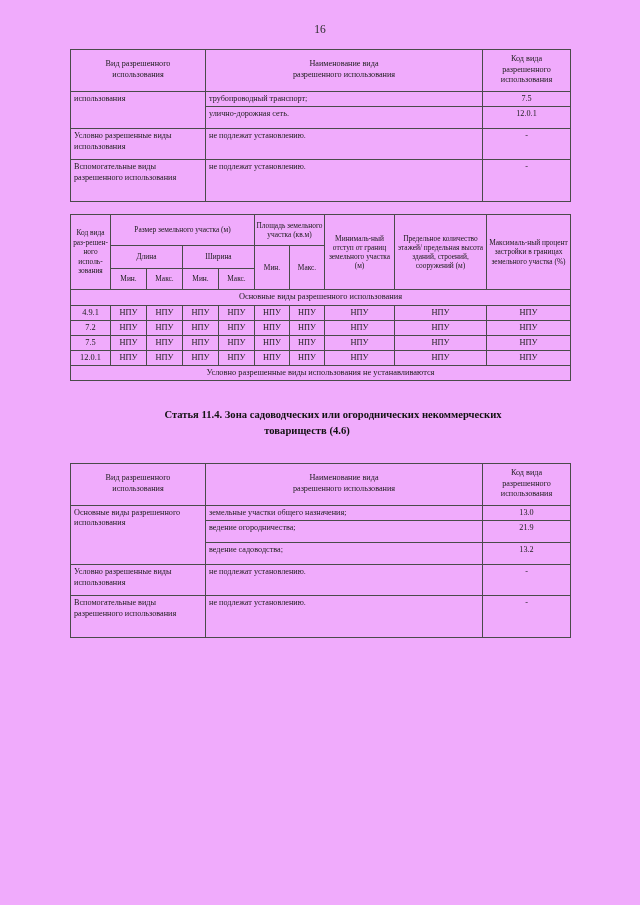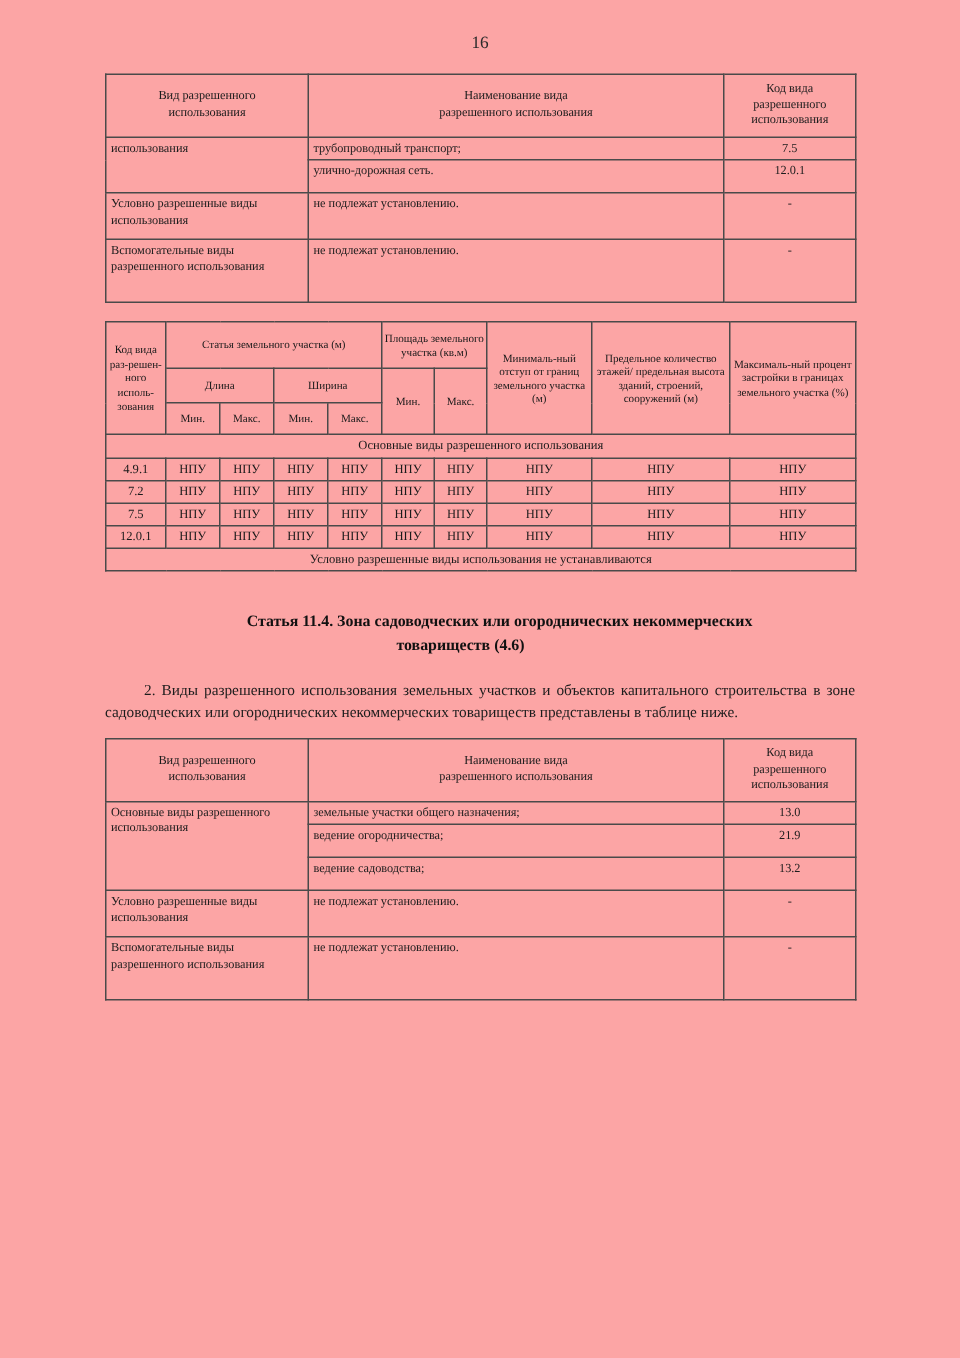--- a/index.html
+++ b/index.html
@@ -14,21 +14,21 @@
     font-family: "Liberation Serif", "DejaVu Serif", serif;
     color: #1a1a1a;
     -webkit-font-smoothing: antialiased;
   }
   .page {
     position: relative;
     width: 640px;
     height: 905px;
     box-sizing: border-box;
     padding: 22px 70px 0 70px;
-    background: #fca5a5;
+    background: #f0abfc;
   }
   .page-number {
     text-align: center;
     font-size: 11.5px;
     line-height: 14px;
     color: #2a2a2a;
     margin-bottom: 13px;
   }
 
   
@@ -185,21 +185,21 @@
       <col style="width:36px">
       <col style="width:35px">
       <col style="width:35px">
       <col style="width:70px">
       <col style="width:92px">
       <col style="width:84px">
     </colgroup>
     <thead>
       <tr>
         <th rowspan="3" class="vtall" style="height:30px">Код вида раз-решен-ного исполь-зования</th>
-        <th colspan="4" style="height:30px">Статья земельного участка (м)</th>
+        <th colspan="4" style="height:30px">Размер земельного участка (м)</th>
         <th colspan="2" style="height:30px">Площадь земельного участка (кв.м)</th>
         <th rowspan="3">Минималь-ный отступ от границ земельного участка (м)</th>
         <th rowspan="3">Предельное количество этажей/ предельная высота зданий, строений, сооружений (м)</th>
         <th rowspan="3">Максималь-ный процент застройки в границах земельного участка (%)</th>
       </tr>
       <tr>
         <th colspan="2" style="height:22px">Длина</th>
         <th colspan="2" style="height:22px">Ширина</th>
         <th rowspan="2">Мин.</th>
         <th rowspan="2">Макс.</th>
@@ -276,21 +276,20 @@
 
   <div class="gap-lg"></div>
 
   <h2 class="article">
     <span>Статья 11.4. Зона садоводческих или огороднических некоммерческих</span><br>
     <span style="display:inline-block;text-indent:0;margin-left:-26px">товариществ (4.6)</span>
   </h2>
 
   <div class="gap-md"></div>
 
-  <p class="body para-block-tight">2. Виды разрешенного использования земельных участков и объектов капитального строительства в зоне садоводческих или огороднических некоммерческих товариществ представлены в таблице ниже.</p>
 
   <div class="gap-sm"></div>
 
   <table class="doc">
     <colgroup>
       <col style="width:135px">
       <col style="width:277px">
       <col style="width:88px">
     </colgroup>
     <thead>

